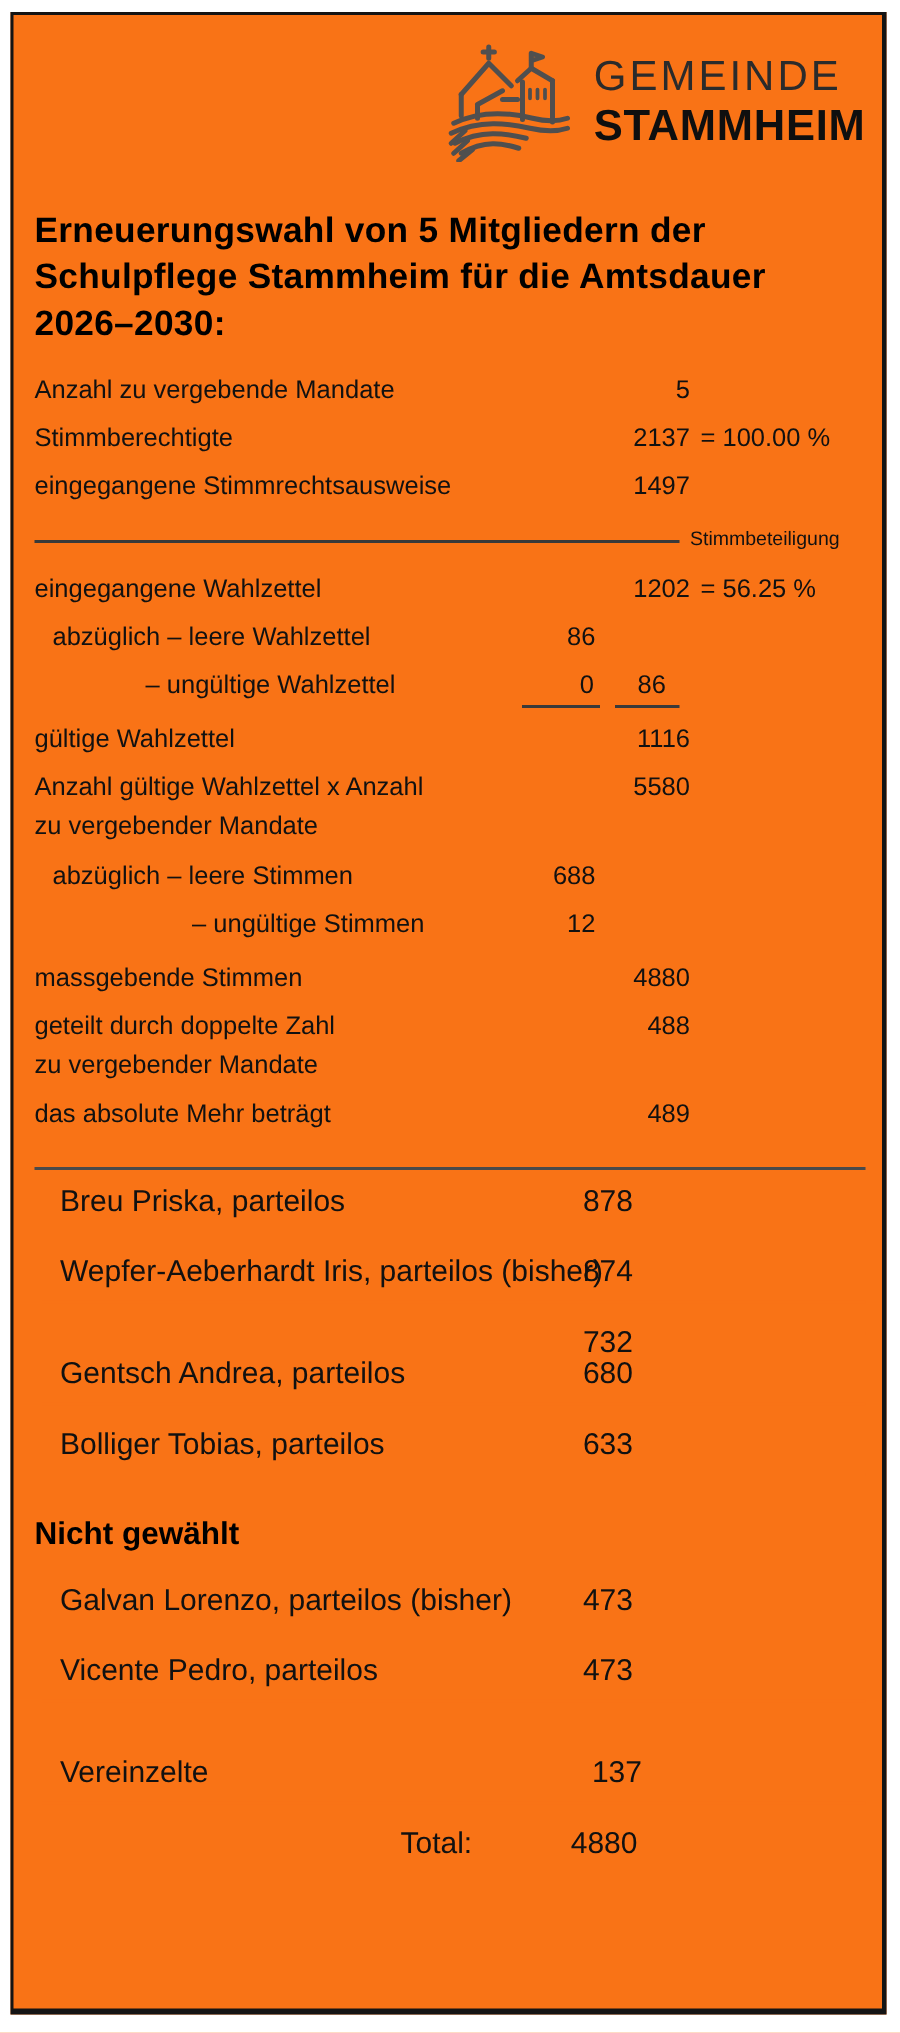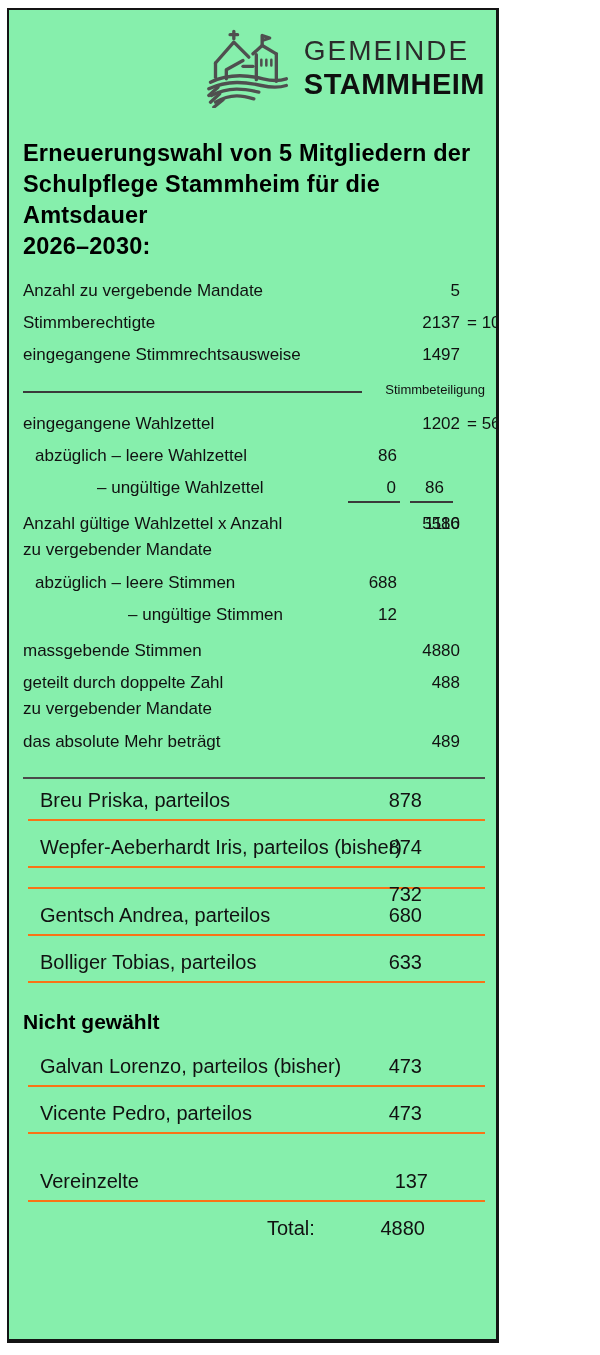--- a/index.html
+++ b/index.html
@@ -1,22 +1,22 @@
 <!DOCTYPE html>
 <html><head>
 <meta charset="utf-8">
 <style>
   html,body { margin:0; padding:0; background:#ffffff; }
   body { width:600px; height:1355px; position:relative; font-family:"Liberation Sans","DejaVu Sans",sans-serif; color:#111; }
 
   .page {
-    position:absolute; left:7px; top:8px; width:492px; height:1335px;
+    position:absolute; left:7px; top:8px; width:584px; height:1335px;
     box-sizing:border-box;
     border:2px solid #141414; border-right-width:3px; border-bottom-width:4px;
-    padding:0 11px 0 14px; overflow:hidden; background:#86efac;
+    padding:0 11px 0 14px; overflow:hidden; background:#f97316;
   }
 
   
   .logo-row { margin-top:18px; display:flex; justify-content:flex-end; align-items:center; }
   .logo-icon { width:84px; height:80px; margin-right:14px; flex:0 0 auto; }
   .logo-text { display:flex; flex-direction:column; justify-content:center; }
   .logo-top  { font-size:28px; font-weight:400; letter-spacing:2px; color:#2b2b2b; line-height:32px; }
   .logo-bottom { font-size:29px; font-weight:700; letter-spacing:0.5px; color:#0f0f0f; line-height:34px; }
 
   
@@ -30,21 +30,21 @@
   .ind2a { padding-left:74px; }
   .ind2b { padding-left:105px; }
   .num { position:absolute; top:0; text-align:right; white-space:nowrap; }
   .num.main { left:340px; width:97px; }
   .num.mid  { left:290px; width:84px; }
   .num.mid-ul { left:325px; width:52px; box-sizing:border-box; padding-right:4px; border-bottom:2px solid #3a3a3a; }
   .num.sub-ul { left:387px; width:43px; box-sizing:border-box; padding-right:9px; border-bottom:2px solid #3a3a3a; }
   .pct { position:absolute; top:0; left:444px; white-space:nowrap; } .mt8 { margin-top:8px; } .mt10 { margin-top:10px; }
   .srow.ulrow { margin-bottom:10px; }
 
-  .divider { display:flex; align-items:flex-end; margin:12px 0 14px 0; height:17px;gap:16px; }
+  .divider { display:flex; align-items:flex-end; margin:12px 0 14px 0; height:17px; }
   .divider .line { width:430px; border-bottom:2px solid #3a3a3a; height:1px; margin-bottom:4px; }
   .divider .small { font-size:13px; color:#111; margin-left:7px; line-height:15px; }
 
   .full-line { margin-top:22px; border:none; border-top:2px solid #4a4a4a; height:0; }
 
   
   .sect-heading { font-size:21px; font-weight:700; color:#000; margin:16px 0 18px 0; line-height:26px; }
   .sect-heading.second { margin-top:26px; }
   .crow { position:relative; line-height:26px; font-size:20px; padding:0 0 6px 12px;
           border-bottom:2px solid #f97316; margin:0 0 13px 5px; }
@@ -136,20 +136,21 @@
       <span class="num mid">86</span>
     </div>
 
     <div class="srow ind2a ulrow">
       <span class="lbl">– ungültige Wahlzettel</span>
       <span class="num mid-ul">0</span>
       <span class="num sub-ul">86</span>
     </div>
 
     <div class="srow mt8">
+      <span class="lbl">gültige Wahlzettel</span>
       <span class="num main">1116</span>
     </div>
 
     <div class="srow">
       <span class="lbl">Anzahl gültige Wahlzettel x Anzahl</span>
       <div class="lbl2">zu vergebender Mandate</div>
       <span class="num main">5580</span>
     </div>
 
     <div class="srow ind1 mt8">

